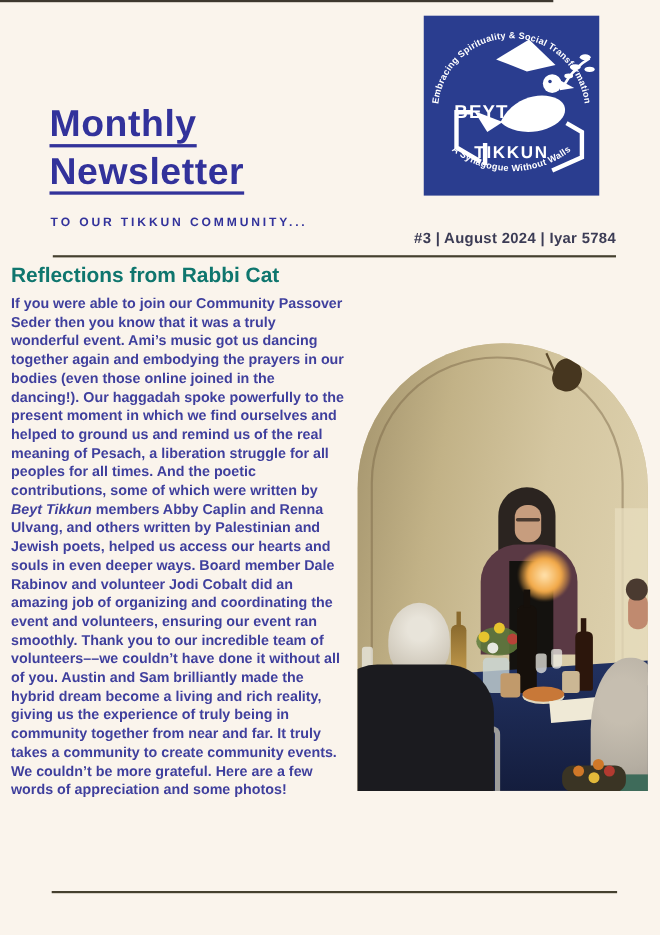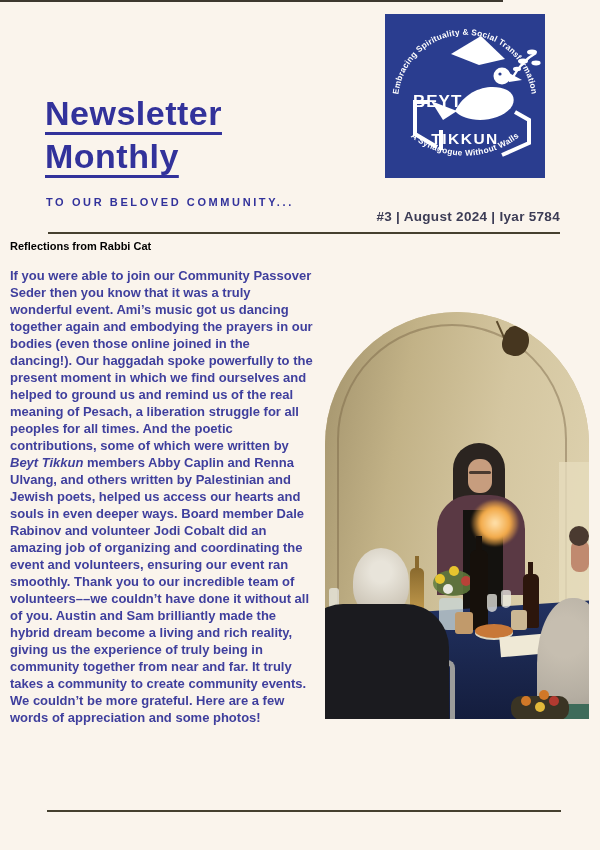--- a/index.html
+++ b/index.html
@@ -19,22 +19,22 @@
   .title span{display:block;text-decoration:underline;text-decoration-thickness:3px;text-underline-offset:7px;}
   .subtitle{
     position:absolute;left:46px;top:196px;color:#32329b;
     font-size:11px;font-weight:bold;letter-spacing:2.6px;
   }
   .issue{
     position:absolute;right:40px;top:209px;color:#3c3c55;
     font-size:13.5px;font-weight:bold;letter-spacing:.3px;
   }
   .article-heading{
-    position:absolute;left:10px;top:240px;color:#000000;
-    font-size:11px;font-weight:bold;
+    position:absolute;left:10px;top:240px;color:#0f766e;
+    font-size:19px;font-weight:bold;
   }
   .body-copy{
     position:absolute;left:10px;top:267px;width:303px;color:#3f3f9d;
     font-size:13px;line-height:17px;font-weight:bold;
   }
   .body-copy p{margin:0 0 17px 0;}
   .body-copy .it{font-style:italic;margin-top:12px;}
 
   
   .logo{position:absolute;left:385px;top:14px;width:160px;height:164px;}
@@ -132,24 +132,24 @@
       <ellipse cx="132" cy="55" rx="4" ry="2.2" fill="#ffffff"></ellipse>
       <path d="M44 88 L30 88 L30 120 L52 133" stroke="#ffffff" stroke-width="4" fill="none"></path>
       <path d="M130 98 L144 106 L144 129 L117 141" stroke="#ffffff" stroke-width="4" fill="none"></path>
       <path d="M56 116 L56 136" stroke="#ffffff" stroke-width="4" fill="none"></path>
     </g>
     <text x="28" y="93" font-size="17" font-weight="bold" fill="#ffffff" font-family="Liberation Sans, sans-serif" letter-spacing="1">BEYT</text>
     <text x="80" y="130" text-anchor="middle" font-size="15.5" font-weight="bold" fill="#ffffff" font-family="Liberation Sans, sans-serif" letter-spacing="1.5">TIKKUN</text>
   </svg>
 
   <div class="title">
+    <span>Monthly</span>
     <span>Newsletter</span>
-    <span>Monthly</span>
   </div>
-  <div class="subtitle">TO OUR BELOVED COMMUNITY...</div>
+  <div class="subtitle">TO OUR TIKKUN COMMUNITY...</div>
   <div class="issue">#3 |  August 2024 | Iyar 5784</div>
   <div class="rule rule-header"></div>
 
   <div class="article-heading">Reflections from Rabbi Cat</div>
   <div class="body-copy">
     <p><span>If you were able to join our Community Passover Seder then you know that it was a truly wonderful event. Ami’s music got us dancing together again and embodying the prayers in our bodies (even those online joined in the dancing!). Our haggadah spoke powerfully to the present moment in which we find ourselves and helped to ground us and remind us of the real meaning of Pesach, a liberation struggle for all peoples for all times. And the poetic contributions, some of which were written by </span><span class="it">Beyt Tikkun</span><span> members Abby Caplin and Renna Ulvang, and others written by Palestinian and Jewish poets, helped us access our hearts and souls in even deeper ways. Board member Dale Rabinov and volunteer Jodi Cobalt did an amazing job of organizing and coordinating the event and volunteers, ensuring our event ran smoothly. Thank you to our incredible team of volunteers––we couldn’t have done it without all of you. Austin and Sam brilliantly made the hybrid dream become a living and rich reality, giving us the experience of truly being in community together from near and far. It truly takes a community to create community events. We couldn’t be more grateful. Here are a few words of appreciation and some photos!</span></p>
   </div>
 
   <div class="photo">
     <div class="ph-wall"></div>

